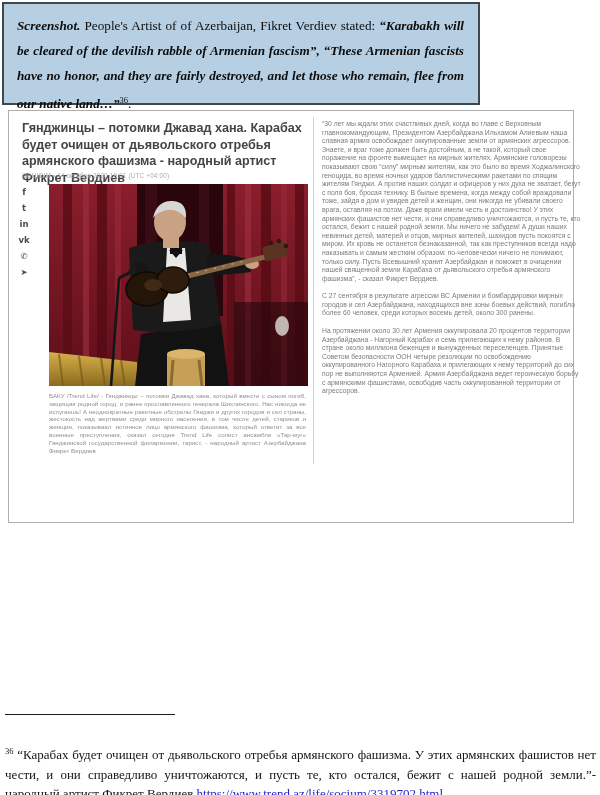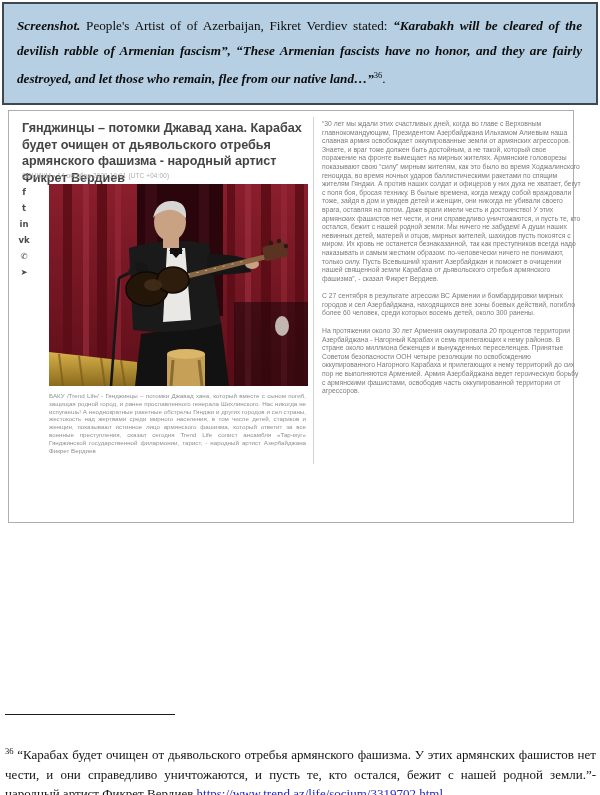--- a/index.html
+++ b/index.html
@@ -2,21 +2,21 @@
 <html><head>
 <meta charset="utf-8">
 <style>
   html,body{margin:0;padding:0;}
   body{
     width:600px;height:795px;position:relative;background:#ffffff;
     font-family:"Liberation Sans",sans-serif;overflow:hidden;
   }
   
   .quote-box{
-    position:absolute;left:2px;top:2px;width:596px;height:103px;
+    position:absolute;left:2px;top:2px;width:478px;height:103px;
     box-sizing:border-box;background:#b6cfe2;border:2px solid #40474d;
     padding:9px 14px 6px 13px;
     font-family:"Liberation Serif",serif;font-size:13.2px;line-height:25px;
     color:#0d0d0d;text-align:justify;
   }
   .quote-label{font-weight:700;font-style:italic;}
   .quote-intro{font-weight:400;font-style:normal;}
   .quote-text{font-weight:700;font-style:italic;}
   .quote-box sup{font-size:8.5px;font-style:normal;font-weight:400;}
   

